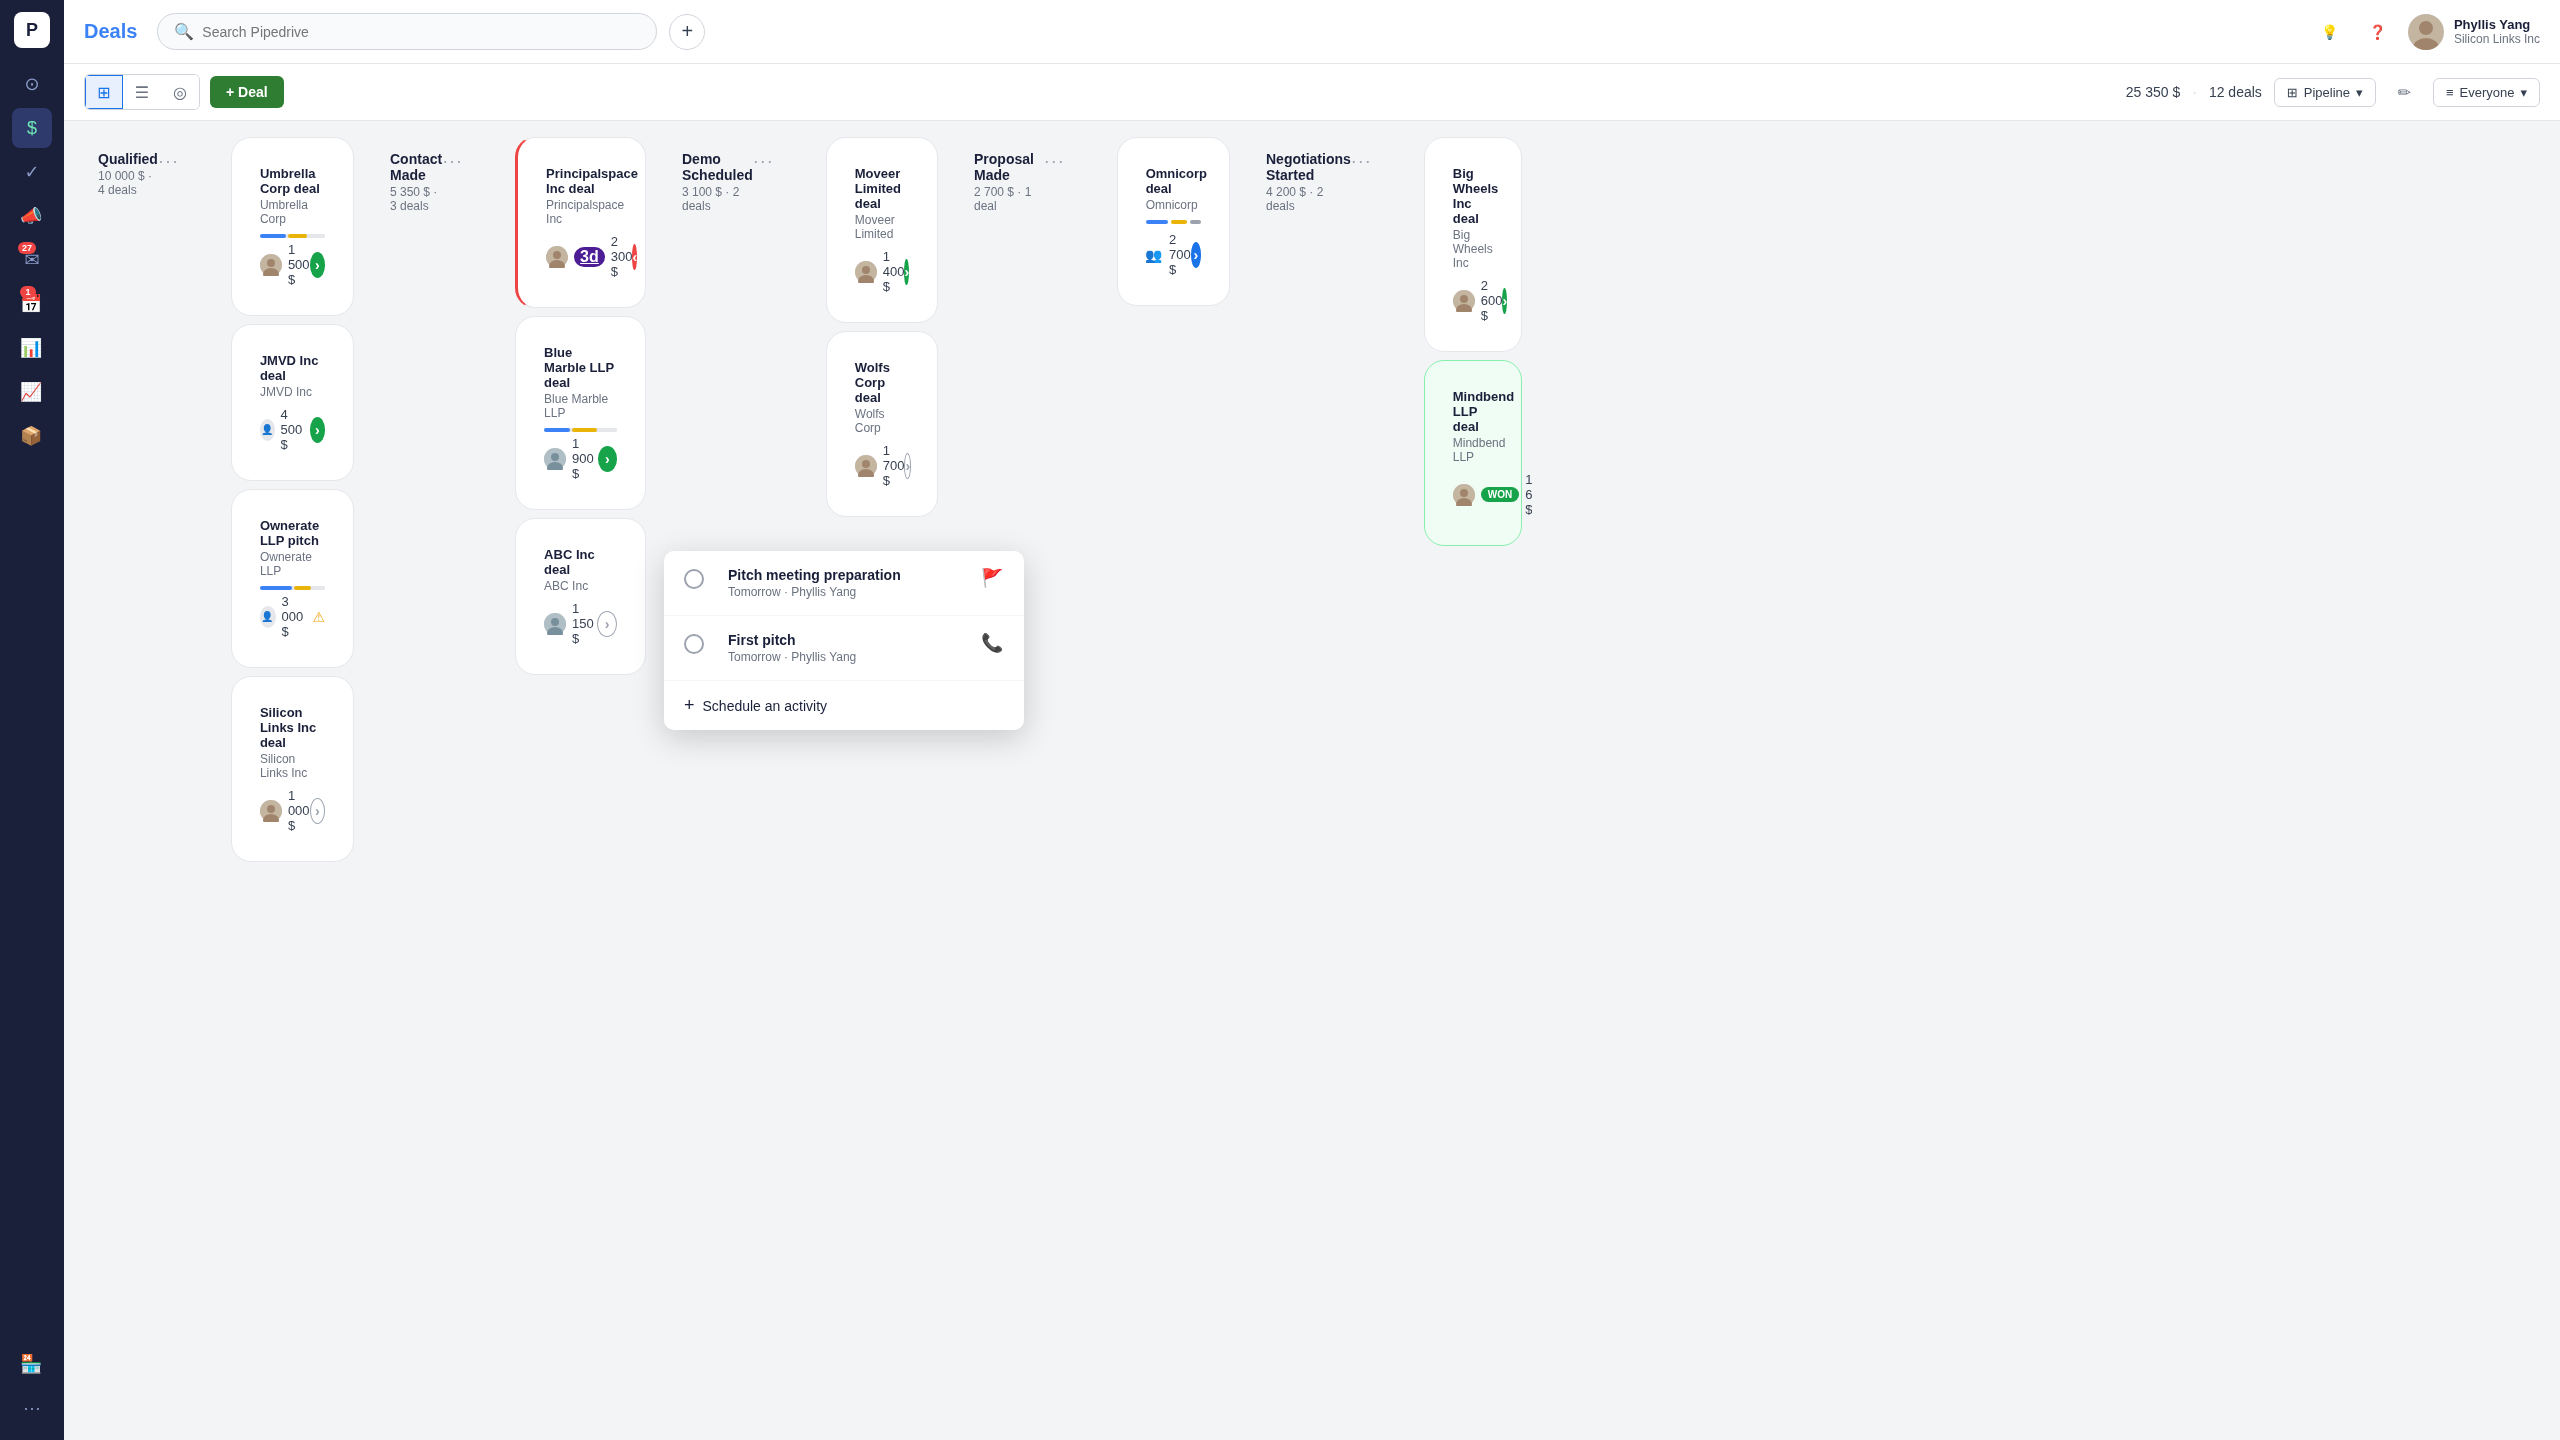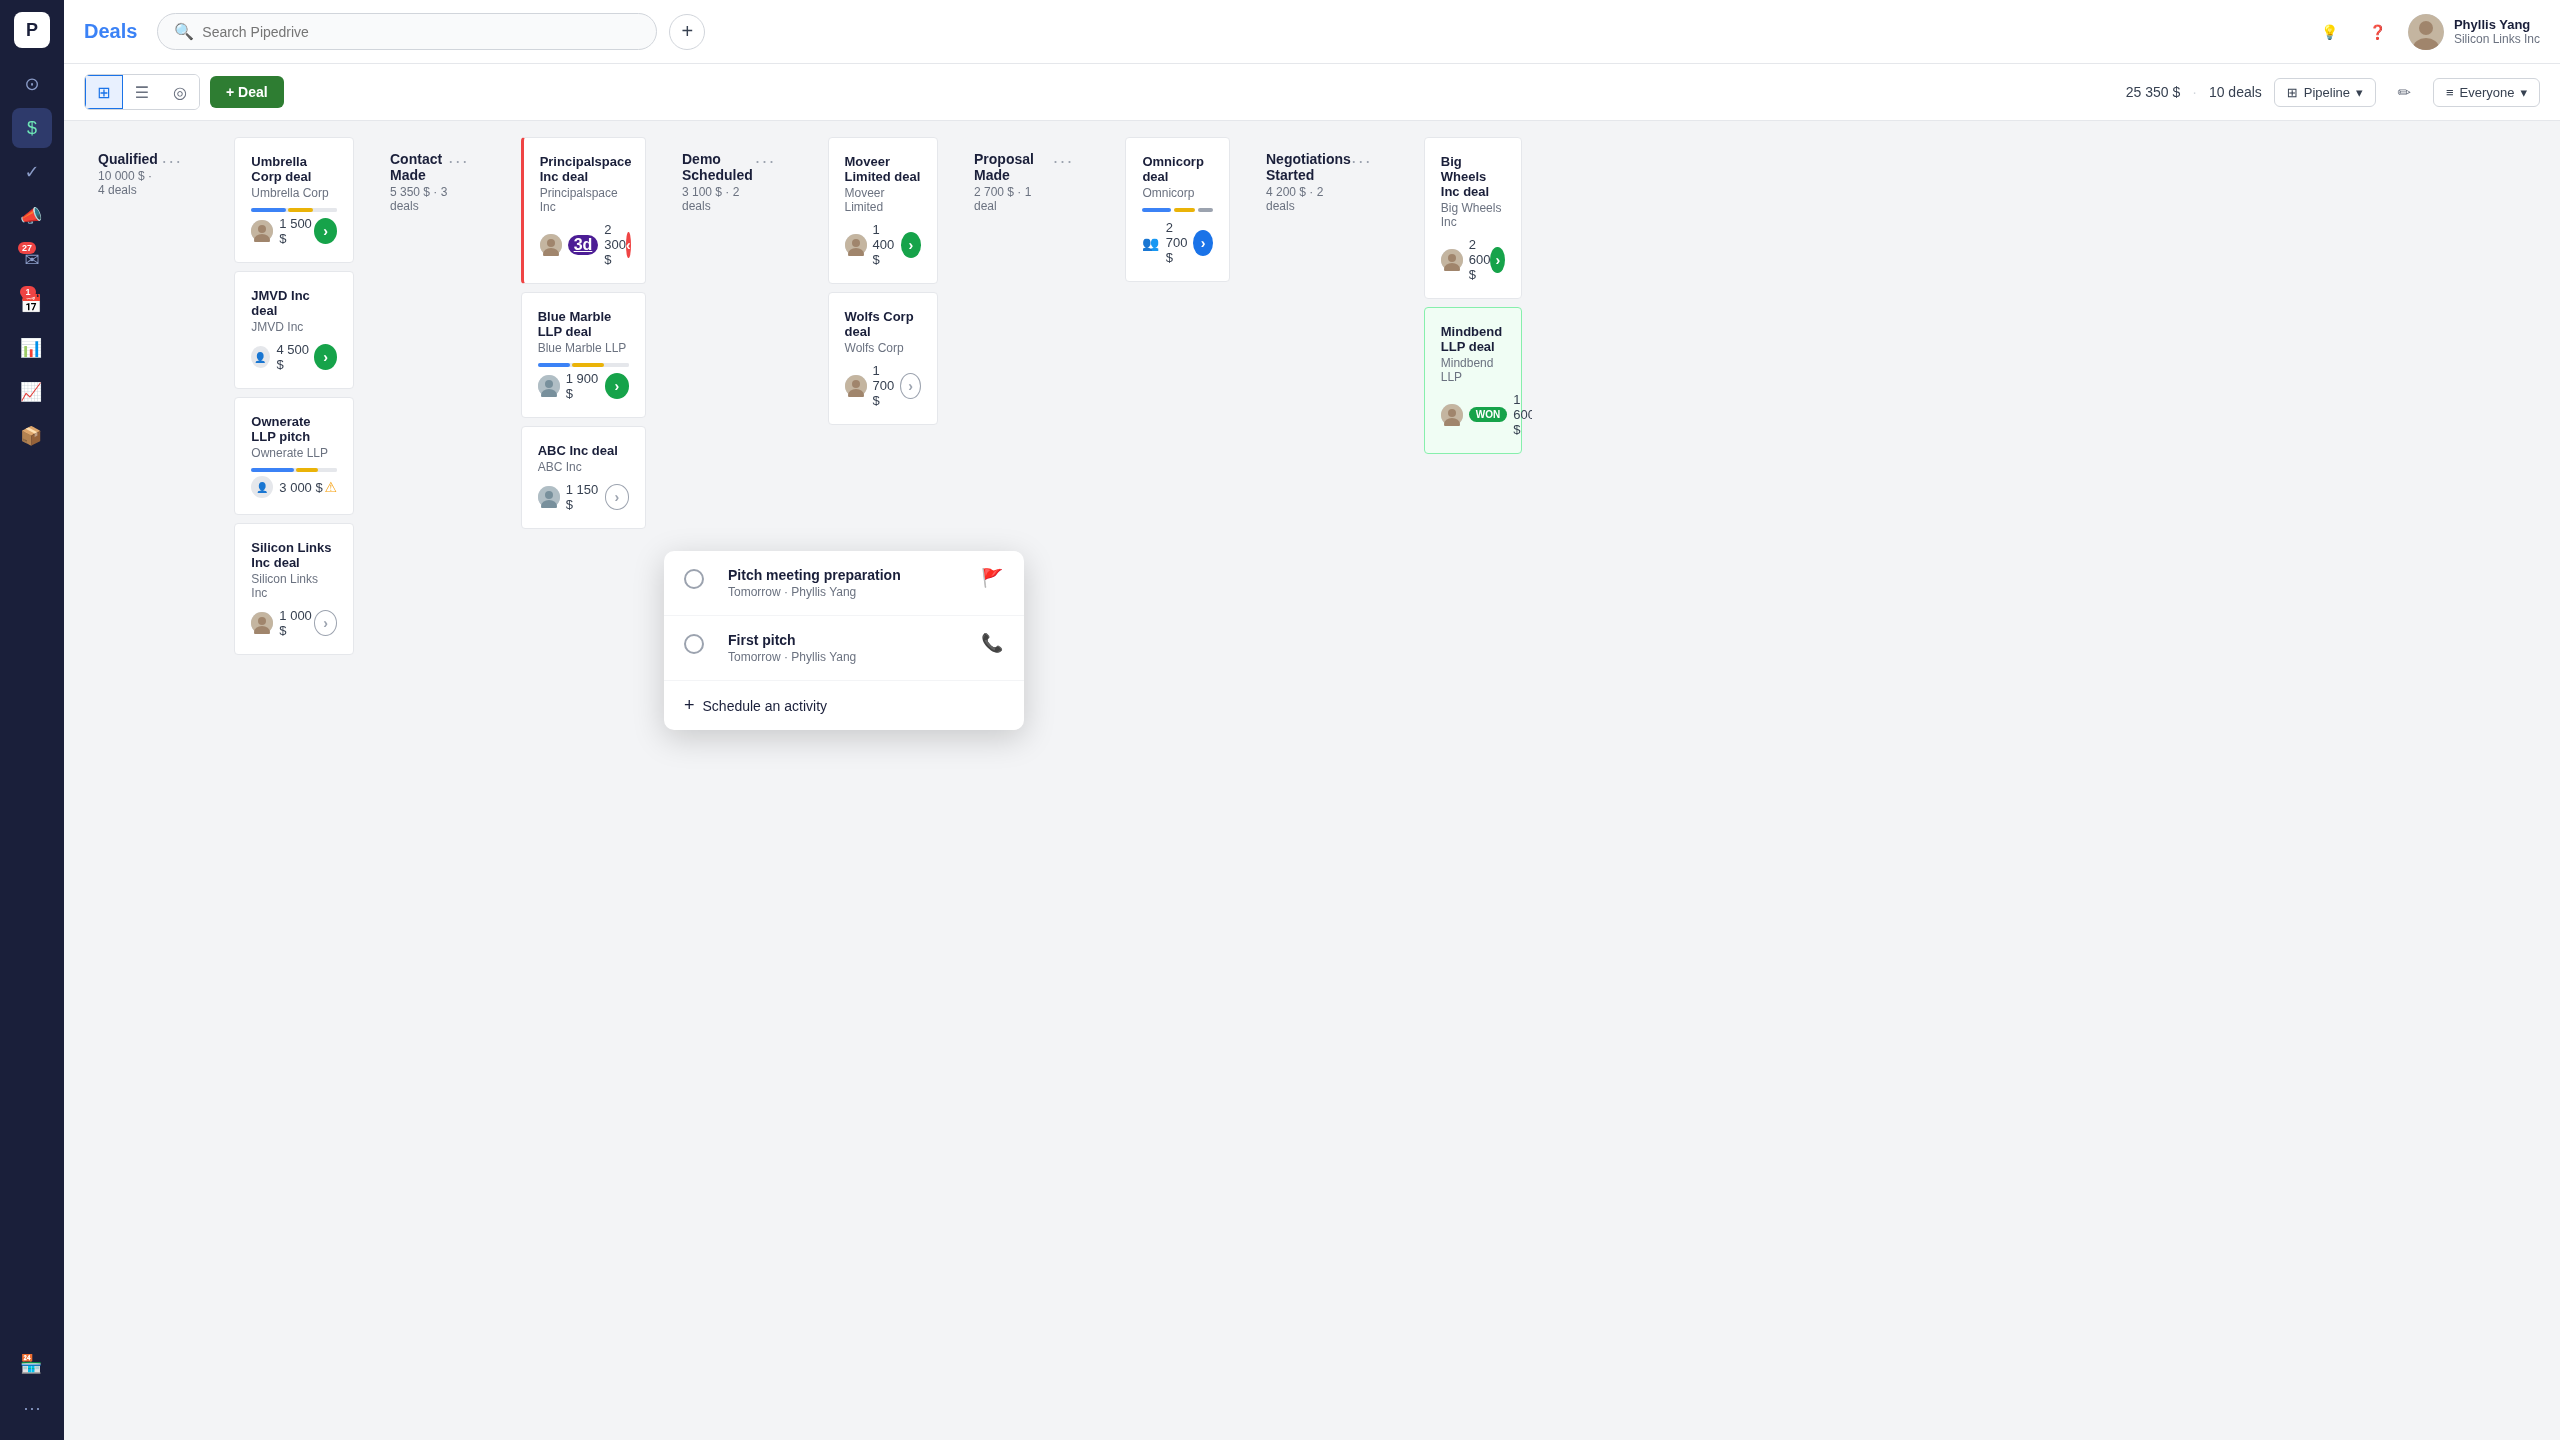--- a/index.html
+++ b/index.html
@@ -42,21 +42,21 @@
     .edit-btn { padding: 6px 10px; border: none; background: transparent; cursor: pointer; color: #6b7280; font-size: 16px; }
 
     
     .board { display: flex; gap: 12px; padding: 16px 20px; overflow-x: auto; flex: 1; align-items: flex-start; }
     .column { background: #f3f4f6; border-radius: 8px; width: 280px; flex-shrink: 0; display: flex; flex-direction: row; max-height: calc(100vh - 160px); gap: 28px; }
     .column-header { padding: 14px 14px 8px; display: flex; justify-content: space-between; align-items: flex-start; }
     .col-title { font-weight: 700; font-size: 14px; color: #1a1f3a; }
     .col-stats { font-size: 12px; color: #6b7280; margin-top: 2px; }
     .col-menu { color: #9ca3af; cursor: pointer; font-size: 18px; letter-spacing: 1px; }
     .column-cards { padding: 0 10px 10px; display: flex; flex-direction: column; gap: 8px; overflow-y: auto; }
-    .card { background: #fff; border-radius: 4px; padding: 16px; cursor: pointer; border: 1px solid #e5e7eb; position: relative; }
+    .card { background: #fff; border-radius: 20px; padding: 28px; cursor: pointer; border: 1px solid #e5e7eb; position: relative; }
     .card.highlight { background: #f0fdf4; border-color: #86efac; }
     .card-title { font-weight: 600; font-size: 13px; color: #1a1f3a; margin-bottom: 2px; }
     .card-company { font-size: 12px; color: #6b7280; margin-bottom: 8px; }
     .card-footer { display: flex; align-items: center; justify-content: space-between; }
     .card-amount { font-size: 13px; color: #374151; }
     .card-avatar-row { display: flex; align-items: center; gap: 6px; }
     .card-avatar { width: 22px; height: 22px; border-radius: 50%; background: #d1d5db; display: flex; align-items: center; justify-content: center; font-size: 10px; font-weight: 700; color: #6b7280; }
     .card-person { width: 22px; height: 22px; border-radius: 50%; background: #e5e7eb; display: flex; align-items: center; justify-content: center; font-size: 10px; }
     .nav-arrow { width: 26px; height: 26px; border-radius: 50%; background: #16a34a; color: #fff; display: flex; align-items: center; justify-content: center; font-size: 14px; cursor: pointer; font-weight: 700; }
     .nav-arrow.red { background: #ef4444; }
@@ -143,21 +143,21 @@
       <button class="view-btn active">⊞</button>
       <button class="view-btn">☰</button>
       <button class="view-btn">◎</button>
     </div>
     <button class="btn-add">
       <span>+ Deal</span>
     </button>
     <div class="toolbar-right">
       <span class="total-label">25 350 $</span>
       <span class="separator">·</span>
-      <span class="total-label">10 deals</span>
+      <span class="total-label">12 deals</span>
       <div class="dropdown-btn">
         <span>⊞</span>
         <span>Pipeline</span>
         <span>▾</span>
       </div>
       <button class="edit-btn">✏</button>
       <div class="dropdown-btn">
         <span>≡</span>
         <span>Everyone</span>
         <span>▾</span>

